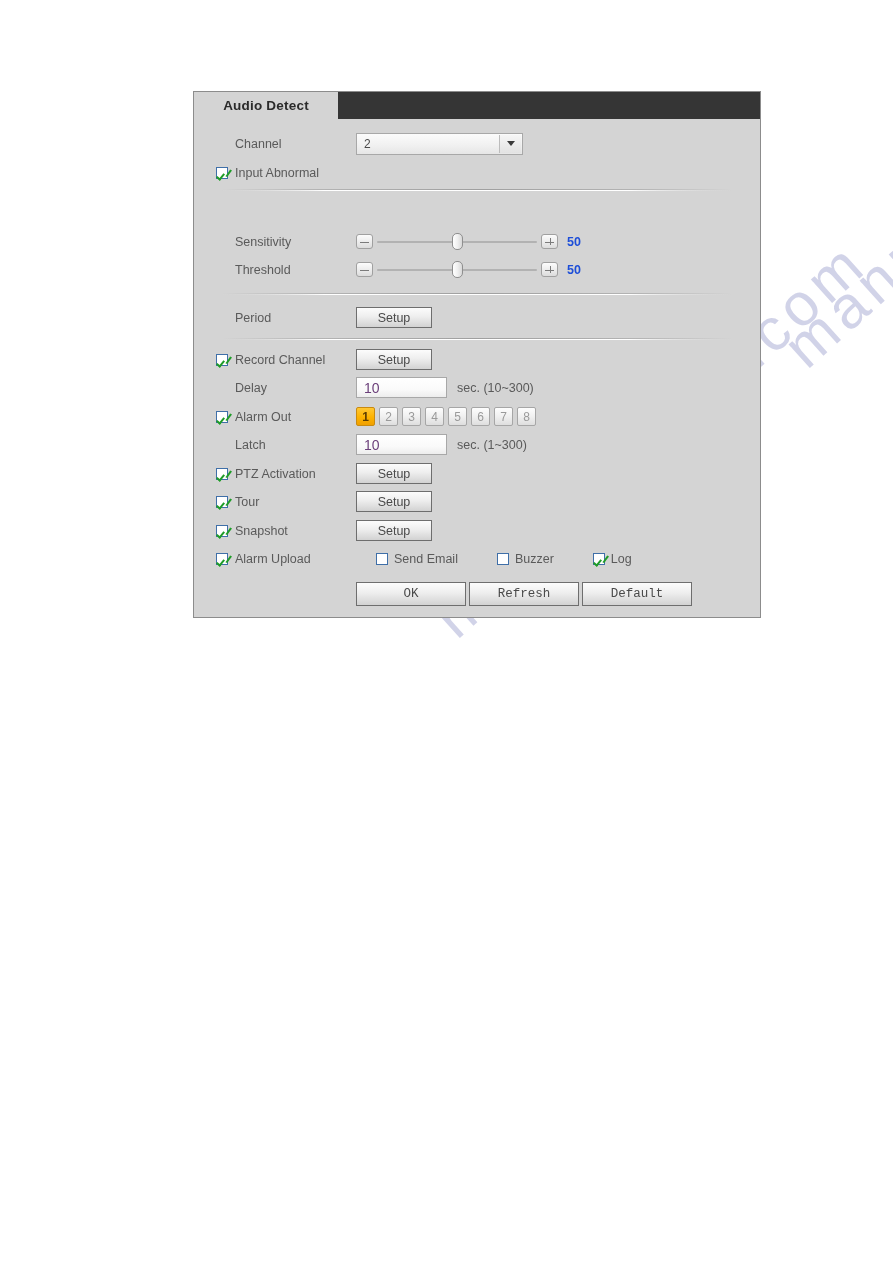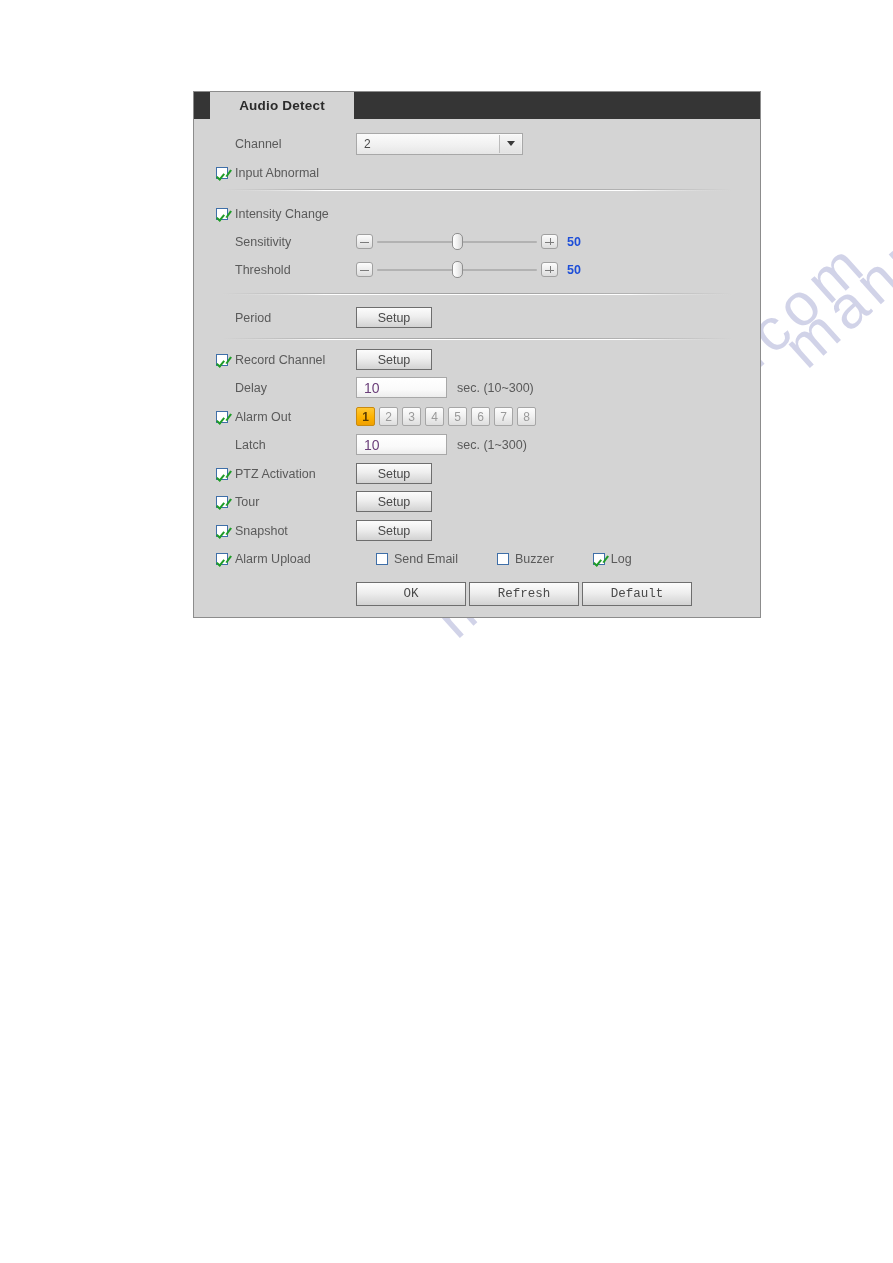--- a/index.html
+++ b/index.html
@@ -57,21 +57,20 @@
     height: 27px;
     background: #d4d4d4;
     color: #2b2b2b;
     font-size: 13.5px;
     font-weight: bold;
     display: flex;
     align-items: center;
     justify-content: center;
     box-sizing: border-box;
     letter-spacing: 0.2px;
-    margin-left: 16px;
   }
 
   .body-area {
     position: absolute;
     left: 0;
     top: 27px;
     width: 100%;
     bottom: 0;
   }
 
@@ -363,26 +362,20 @@
 
     <div class="row" style="top:39px; width:100%;">
       <div class="lbl-cb">
         <span class="cb checked"></span>
         <span>Input Abnormal</span>
       </div>
     </div>
 
     <div class="divider" style="top:70px;"></div>
 
-    <div class="row" style="top:80px; width:100%;">
-      <div class="lbl-cb">
-        <span class="cb checked"></span>
-        <span>Intensity Change</span>
-      </div>
-    </div>
 
     <div class="row" style="top:108px; width:100%;">
       <div class="lbl-col">Sensitivity</div>
       <div class="ctl-col">
         <div class="slider-wrap">
           <span class="pmbtn minus"></span>
           <span class="track">
             <span class="thumb"></span>
           </span>
           <span class="pmbtn plus"></span>

